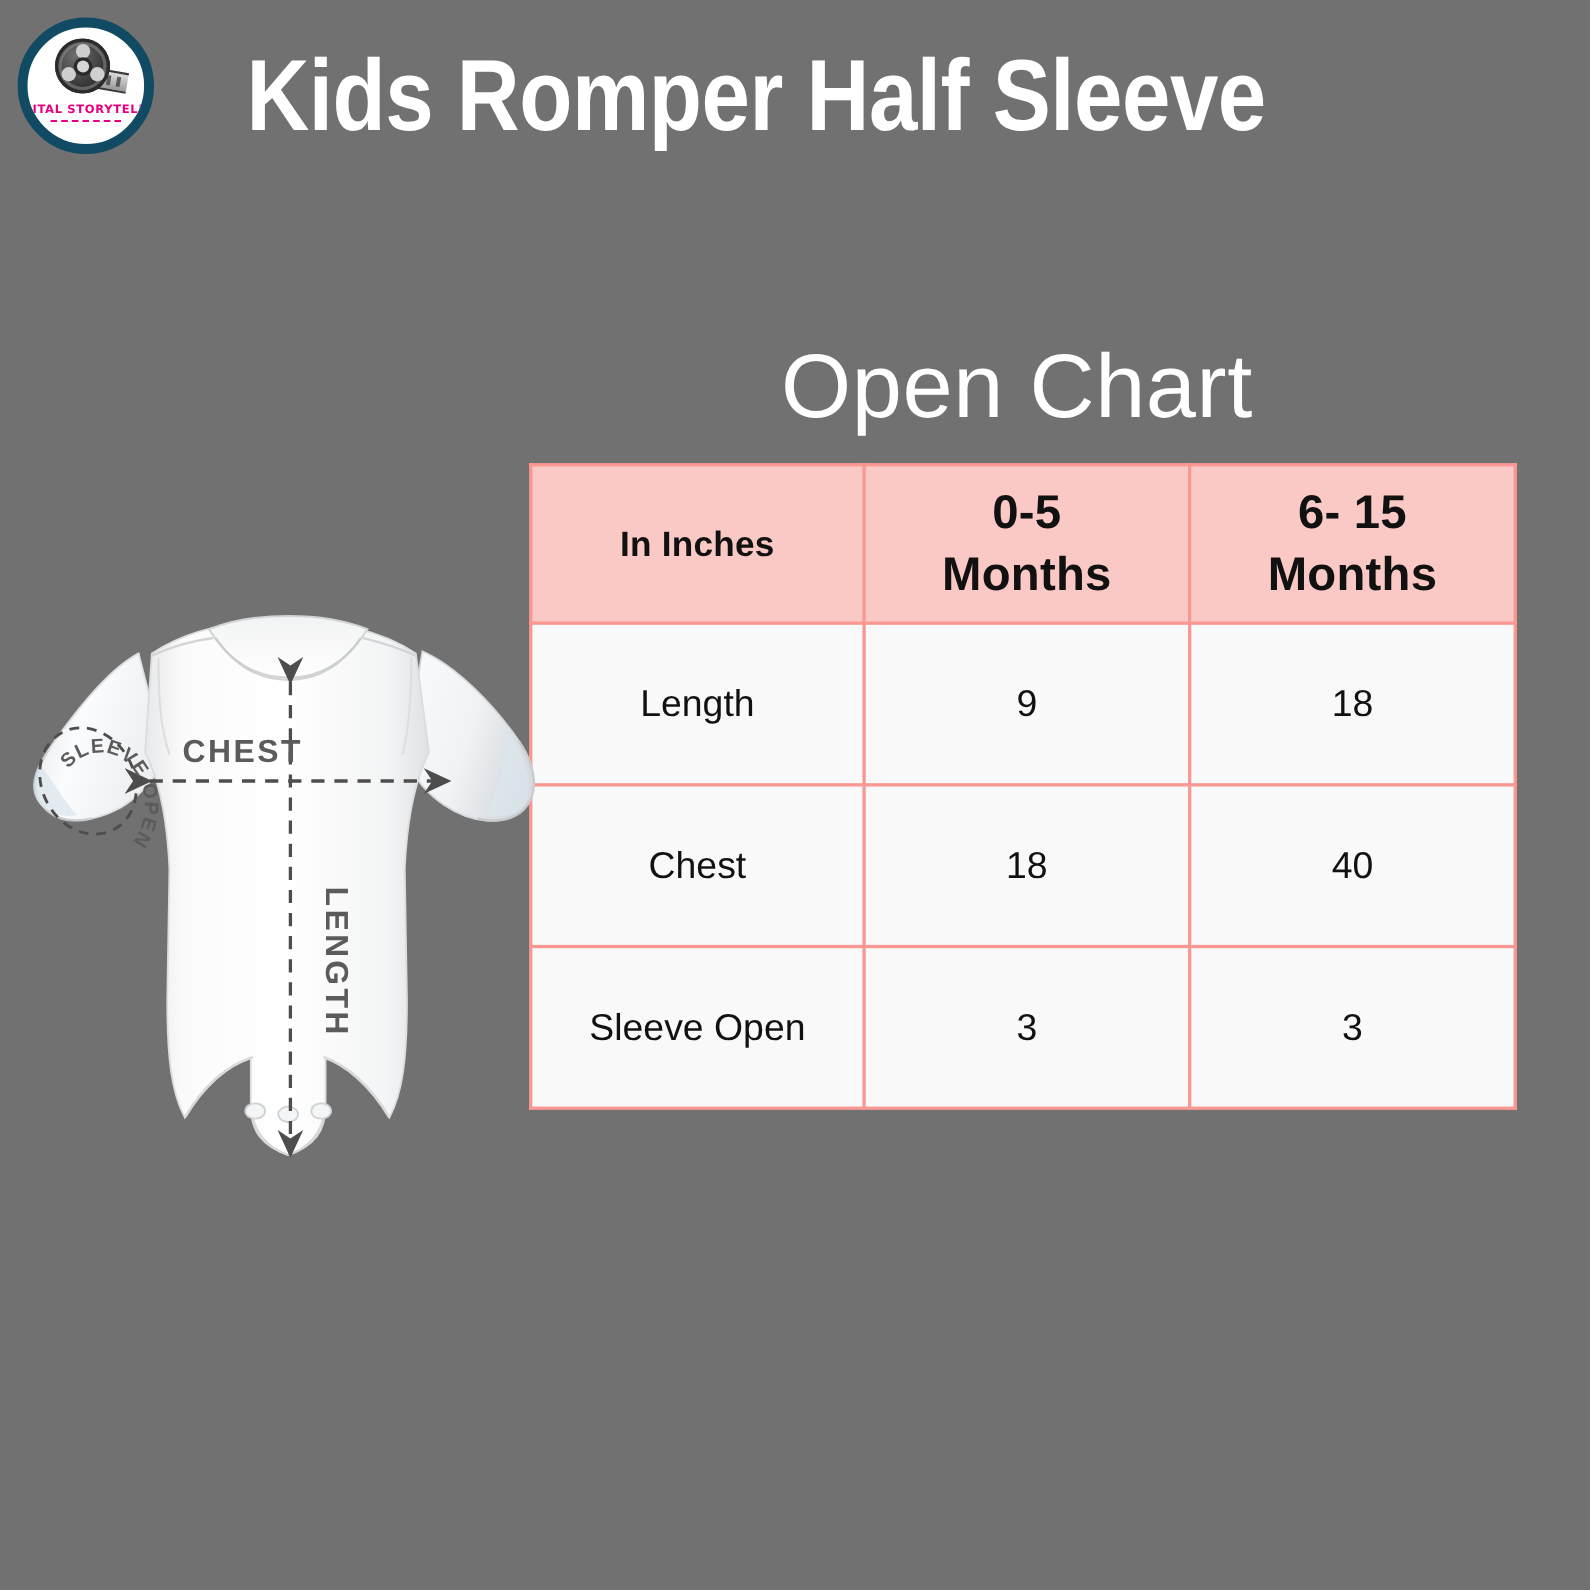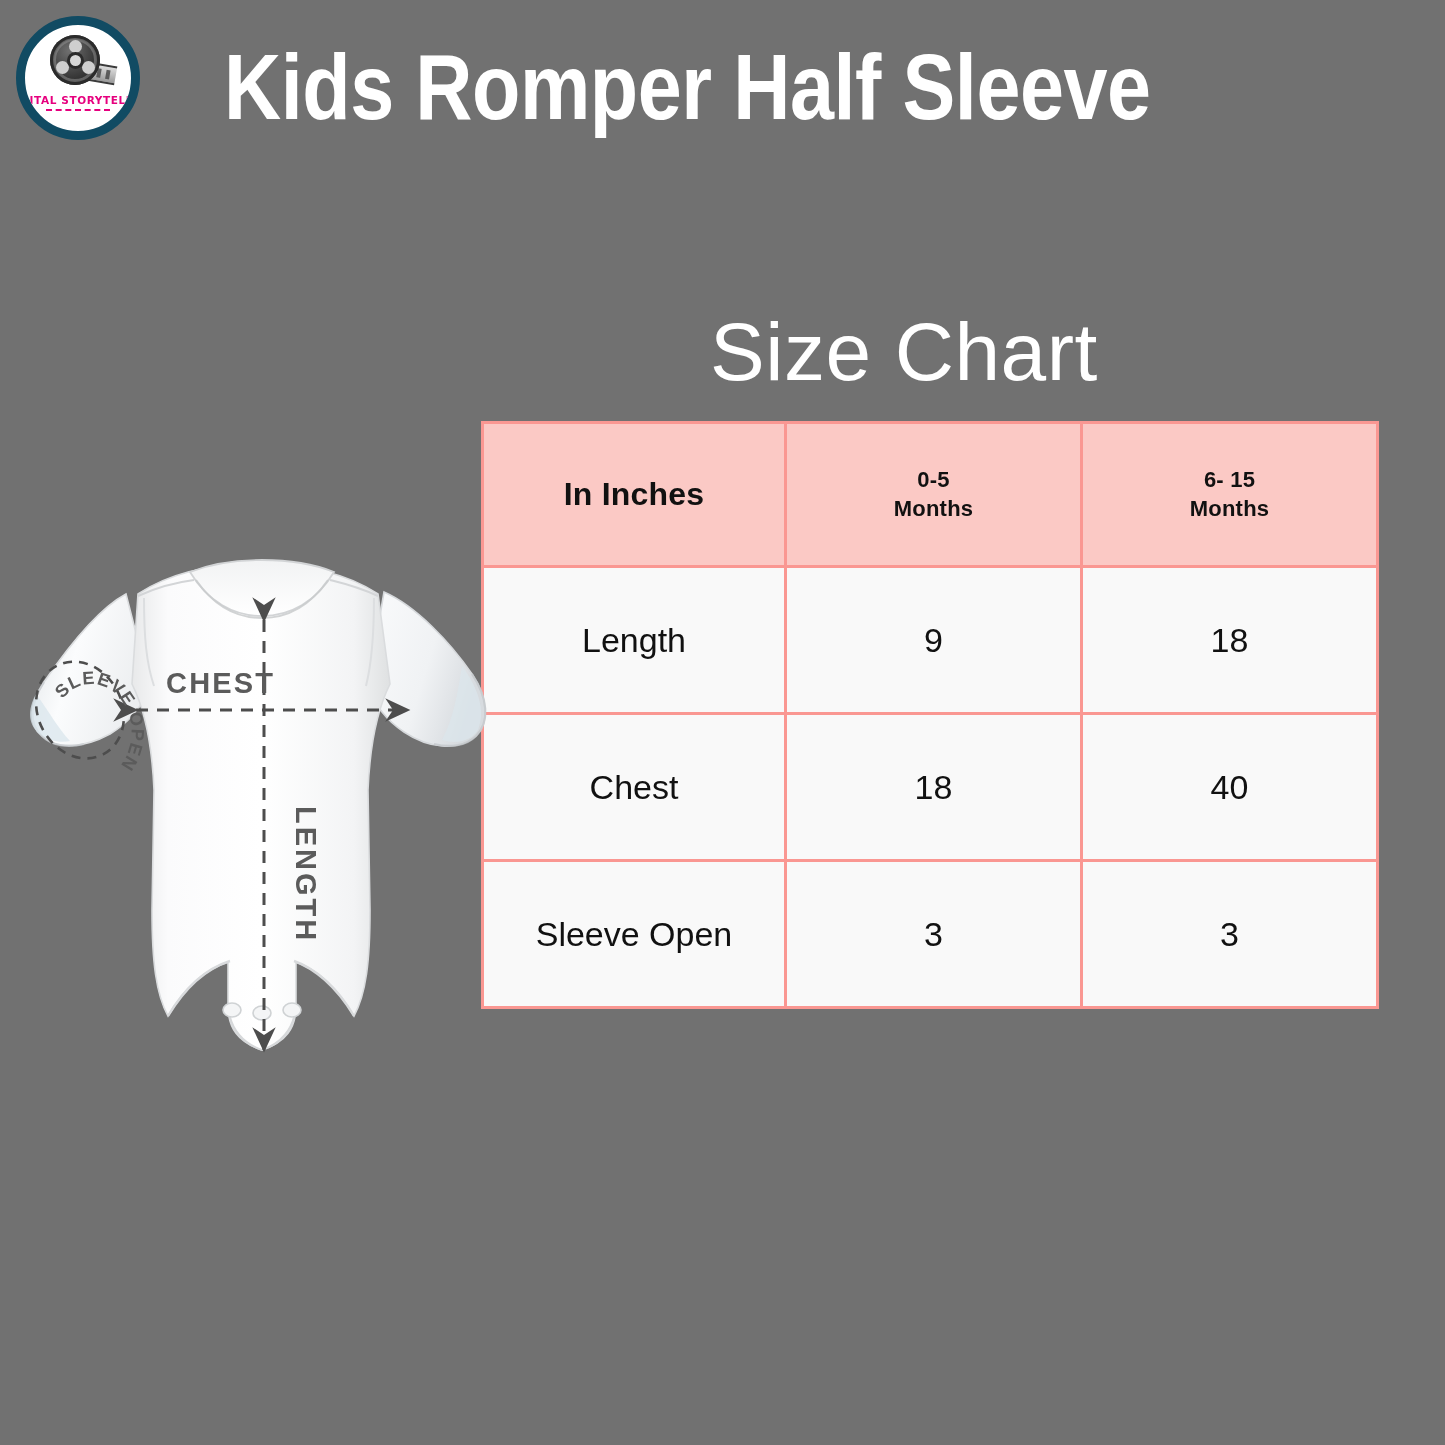--- a/index.html
+++ b/index.html
@@ -153,21 +153,21 @@
     padding: 0;
     font-size: 30px;
     color: #111111;
     font-weight: normal;
   }
   #size-table thead th {
     background: #fbc9c5;
     height: 141px;
     font-family: "Liberation Sans Narrow", "Liberation Sans", sans-serif;
     font-weight: bold;
-    font-size: 22px;
+    font-size: 43px;
     line-height: 1.28;
     letter-spacing: 0.2px;
   }
   #size-table thead th.col-label { font-size: 32px; }
   #size-table tbody td {
     background: #f9f9f9;
     height: 144px;
     font-family: "Liberation Sans Narrow", "Liberation Sans", sans-serif;
     font-size: 34px;
   }
@@ -203,21 +203,21 @@
       <div class="hole h3"></div>
       <div class="hub"></div>
     </div>
   </div>
   <div id="brand-name">DIGITAL STORYTELLER</div>
   <div id="brand-underline"></div>
 </div>
 
 <div id="page-title">Kids Romper Half Sleeve</div>
 
-<div id="size-chart-heading">Size Chart</div>
+<div id="size-chart-heading">Open Chart</div>
 
 <table id="size-table">
   <colgroup>
     <col class="c1">
       <col class="c2">
       <col class="c3">
   </colgroup>
   <thead>
     <tr>
       <th class="col-label">

